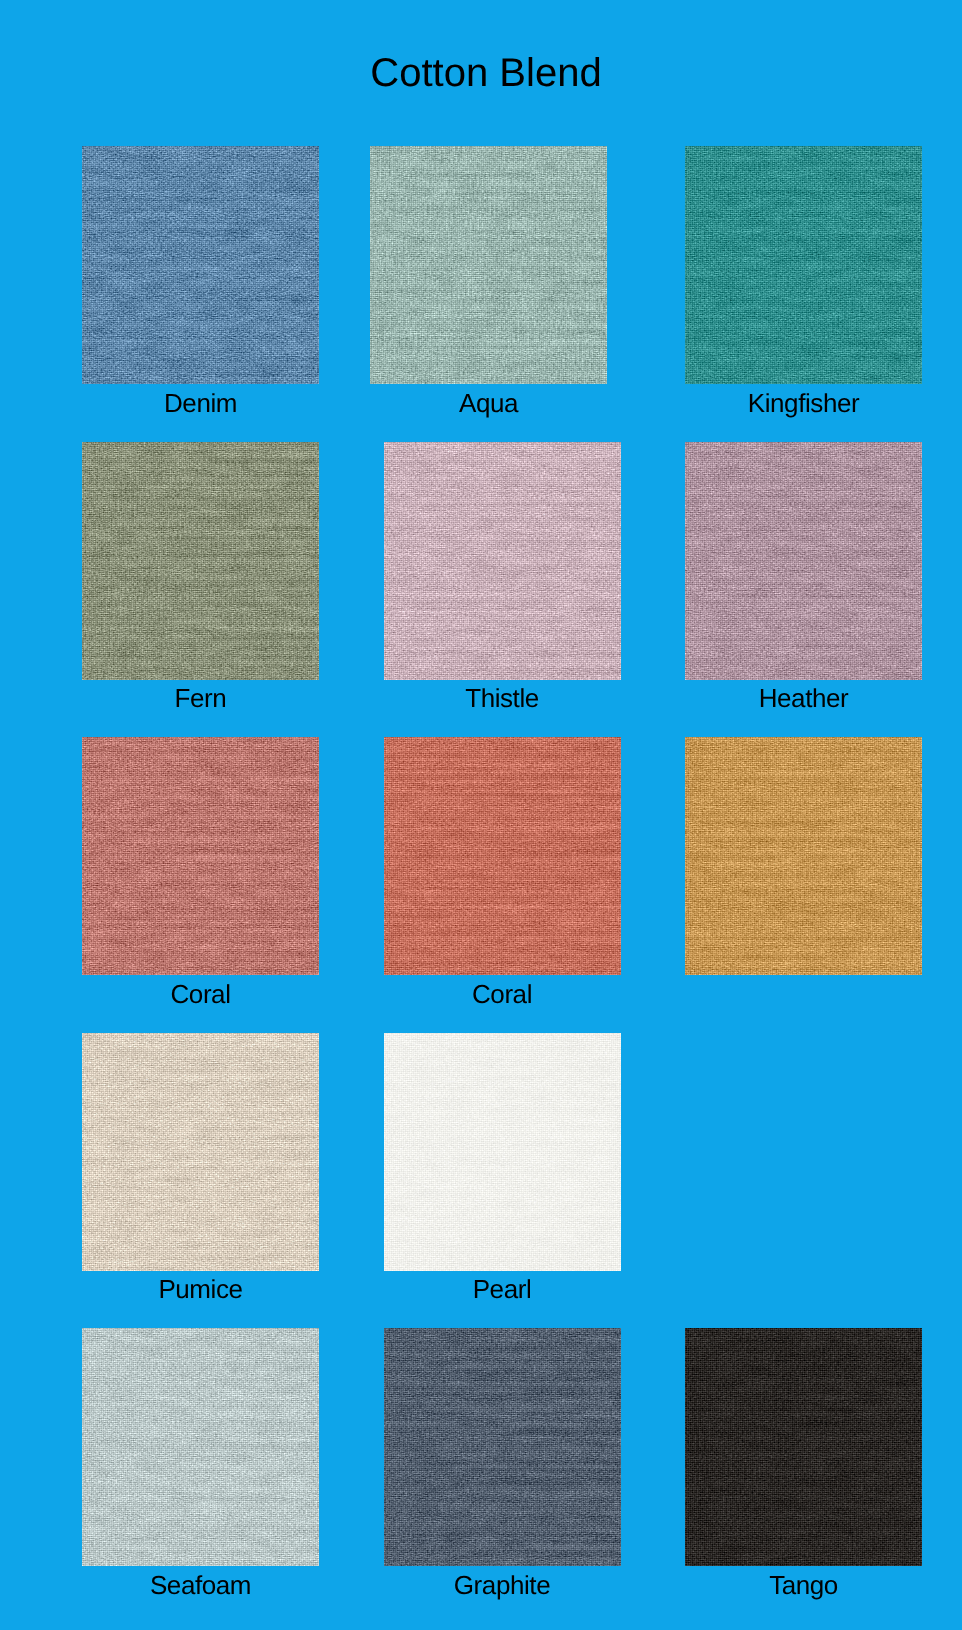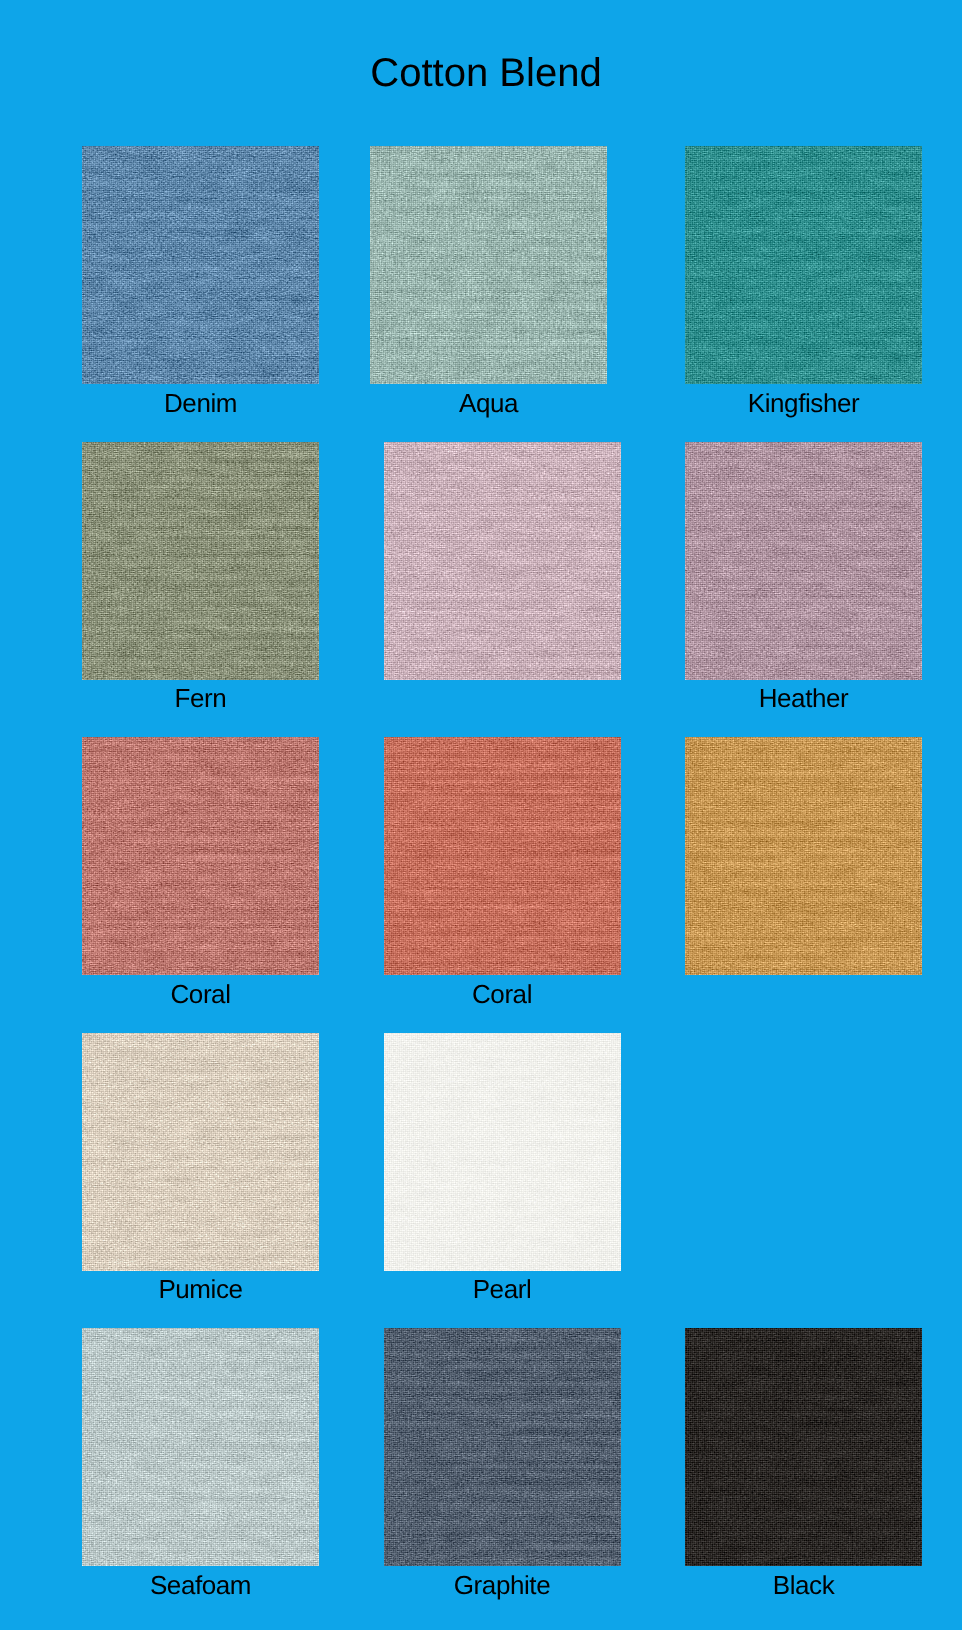--- a/index.html
+++ b/index.html
@@ -248,20 +248,21 @@
         </div>
         <div class="label">Fern</div>
       </div>
       <div class="cell" style="left:301.5px;top:295.5px">
         <div class="swatch" style="background:#D6B8C3">
           <svg class="tex" width="237" height="238">
             <rect width="237" height="238" fill="#D6B8C3" filter="url(#fx4)"></rect>
           </svg>
           <div class="weave"></div>
         </div>
+        <div class="label">Thistle</div>
       </div>
       <div class="cell" style="left:603px;top:295.5px">
         <div class="swatch" style="background:#B797A6">
           <svg class="tex" width="237" height="238">
             <rect width="237" height="238" fill="#B797A6" filter="url(#fx5)"></rect>
           </svg>
           <div class="weave"></div>
         </div>
         <div class="label">Heather</div>
       </div>
@@ -327,16 +328,16 @@
         </div>
         <div class="label">Graphite</div>
       </div>
       <div class="cell" style="left:603px;top:1182px">
         <div class="swatch" style="background:#1B1714">
           <svg class="tex" width="237" height="238">
             <rect width="237" height="238" fill="#1B1714" filter="url(#fx14)"></rect>
           </svg>
           <div class="weave"></div>
         </div>
-        <div class="label">Black</div>
+        <div class="label">Tango</div>
       </div>
     </div>
 </div>
 
 </body></html>

